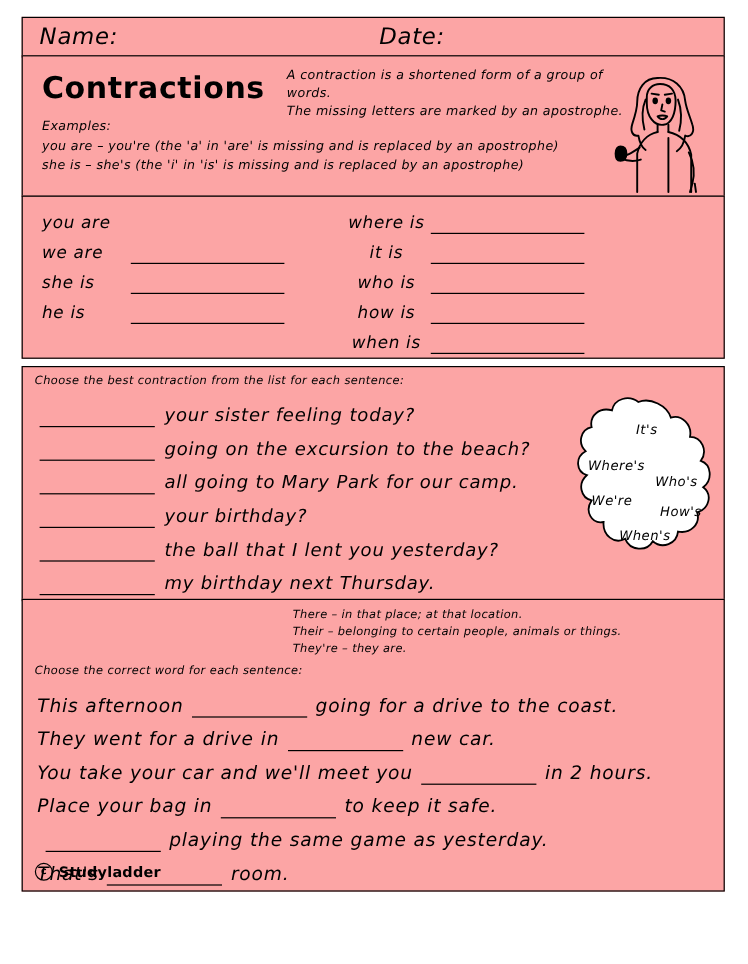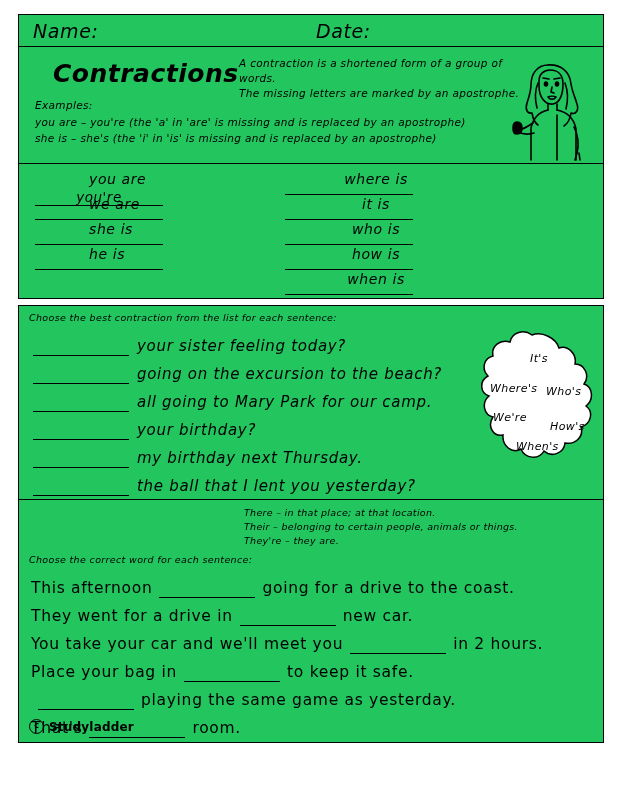--- a/index.html
+++ b/index.html
@@ -27,21 +27,21 @@
   .hand {
     font-family: "DejaVu Sans", sans-serif;
     font-weight: 400;
     letter-spacing: 0.4px;
   }
 
   
   .box {
     border: 1.6px solid #000;
     box-sizing: border-box;
-    background: #22c55e;
+    background: #fca5a5;
   }
   #namedate-box {
     height: 34px;
     position: relative;
   }
   #namedate-box .lbl {
     position: absolute;
     top: 50%;
     transform: translateY(-52%);
     font-size: 19px;
@@ -56,23 +56,21 @@
     margin-top: -1.6px;
     height: 118px;
     position: relative;
   }
   #worksheet-title {
     position: absolute;
     left: 16px;
     top: 12px;
     font-size: 25px;
     font-weight: 700;
-    font-style: italic;
     letter-spacing: 0.5px;
-    margin-left: 18px;
   }
   #definition-block {
     position: absolute;
     left: 220px;
     top: 9px;
     width: 295px;
     font-size: 10.5px;
     font-style: italic;
     line-height: 15px;
     letter-spacing: 0.35px;
@@ -108,21 +106,20 @@
   .cc-col {
     position: absolute;
     top: 6px;
   }
   #cc-col-left { left: 16px; }
   #cc-col-right { left: 266px; text-align: center; }
   .cc-row {
     display: flex;
     align-items: flex-end;
     height: 25px;
-    flex-direction: column;
   }
   .cc-phrase {
     width: 74px;
     font-size: 14px;
     font-style: italic;
     letter-spacing: 0.6px;
     line-height: 18px;
   }
   .cc-blank {
     width: 128px;
@@ -228,20 +225,21 @@
     width: 560px;
   }
   .sent-row {
     display: flex;
     align-items: flex-end;
     height: 28px;
     white-space: nowrap;
   }
   .sent-txt {
     font-size: 15.5px;
+    font-style: italic;
     letter-spacing: 0.7px;
     line-height: 20px;
   }
   .sent-blank {
     width: 96px;
     border-bottom: 1.3px solid #000;
     height: 17px;
     margin: 0 7px;
   }
   
@@ -337,21 +335,20 @@
         <path d="M46 62 L46 107"></path>
       </svg>
     </div>
   </div>
 
   <div class="box" id="contractions-box">
 
     <div class="cc-col" id="cc-col-left">
       <div class="cc-row">
         <div class="cc-phrase">you are</div>
-        <div class="cc-blank">you're</div>
       </div>
       <div class="cc-row">
         <div class="cc-phrase">we are</div>
         <div class="cc-blank"></div>
       </div>
       <div class="cc-row">
         <div class="cc-phrase">she is</div>
         <div class="cc-blank"></div>
       </div>
       <div class="cc-row">
@@ -400,25 +397,25 @@
       <div class="choose-row">
         <div class="choose-blank"></div>
         <div class="choose-text">all going to Mary Park for our camp.</div>
       </div>
       <div class="choose-row">
         <div class="choose-blank"></div>
         <div class="choose-text">your birthday?</div>
       </div>
       <div class="choose-row">
         <div class="choose-blank"></div>
+        <div class="choose-text">the ball that I lent you yesterday?</div>
+      </div>
+      <div class="choose-row">
+        <div class="choose-blank"></div>
         <div class="choose-text">my birthday next Thursday.</div>
-      </div>
-      <div class="choose-row">
-        <div class="choose-blank"></div>
-        <div class="choose-text">the ball that I lent you yesterday?</div>
       </div>
     </div>
 
     <div id="word-cloud">
       <svg viewBox="0 0 130 160" width="130" height="160" fill="#fff" stroke="#000" stroke-width="1.5">
         <path d="M58 9
                  C50 3 38 6 36 16
                  C26 13 17 20 19 30
                  C10 32 7 43 14 50
                  C5 55 6 67 15 70
@@ -429,21 +426,21 @@
                  C78 132 90 127 91 117
                  C101 119 110 111 107 101
                  C117 98 120 86 112 80
                  C120 74 119 61 110 58
                  C116 50 111 38 101 38
                  C103 28 94 19 85 22
                  C82 12 68 5 58 9 Z"></path>
       </svg>
       <div class="cloud-word" style="left:56px; top:26px;">It's</div>
       <div class="cloud-word" style="left:16px; top:56px;">Where's</div>
-      <div class="cloud-word" style="left:72px; top:59px;text-align:center;">Who's</div>
+      <div class="cloud-word" style="left:72px; top:69px;text-align:center;">Who's</div>
       <div class="cloud-word" style="left:19px; top:85px;">We're</div>
       <div class="cloud-word" style="left:76px; top:94px;">How's</div>
       <div class="cloud-word" style="left:42px; top:114px;">When's</div>
     </div>
   </div>
 
   <div class="box" id="there-box">
 
 
     <div id="there-definitions">

